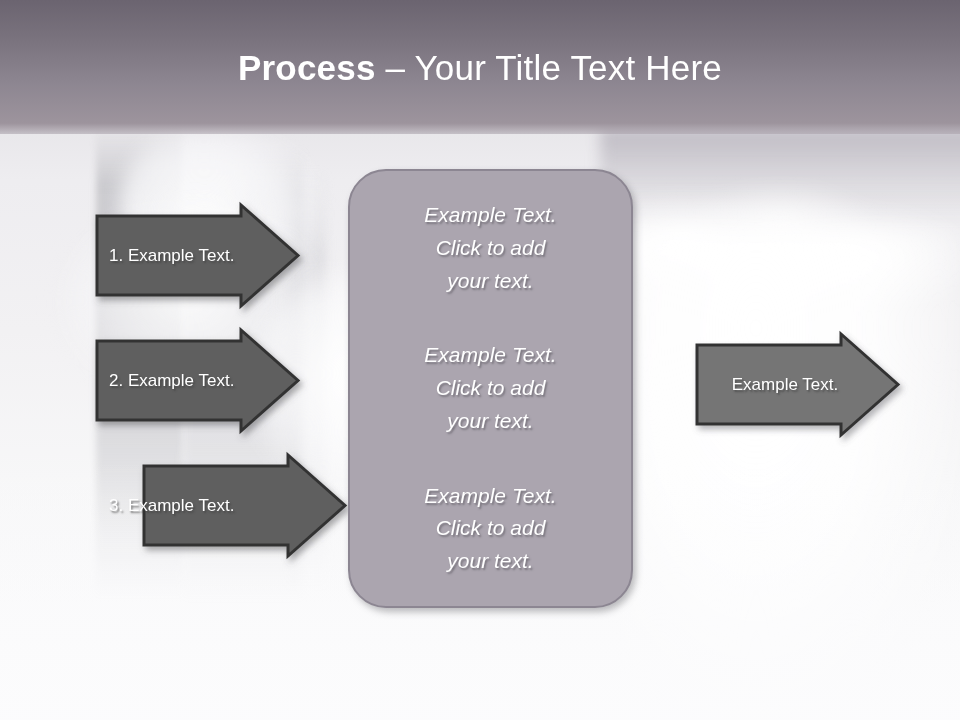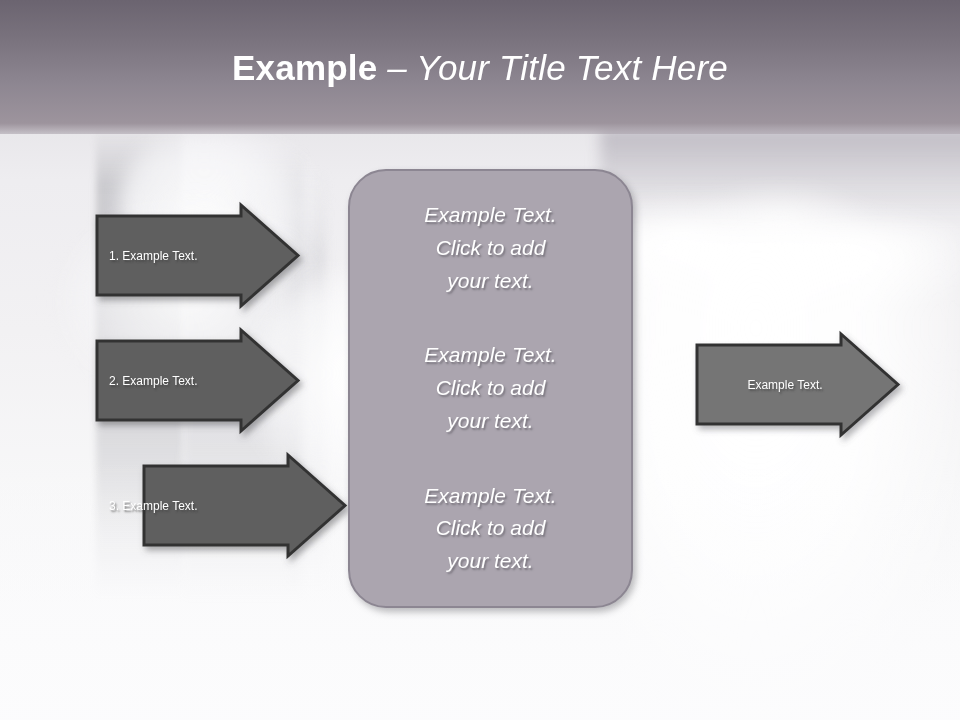--- a/index.html
+++ b/index.html
@@ -127,32 +127,32 @@
     position: absolute;
     left: 0; top: 48px;
     width: 960px;
     text-align: center;
     color: #ffffff;
     font-size: 35px;
     letter-spacing: .2px;
     white-space: nowrap;
   }
   .title-text .bold { font-weight: bold; }
-  .title-text .light { font-weight: normal; font-style: italic; }
+  .title-text .light { font-weight: normal; }
 
   
   .arrow {
     position: absolute;
     box-sizing: border-box;
   }
   .arrow svg { display: block; overflow: visible; }
   .arrow .label {
     position: absolute;
     color: #ffffff;
-    font-size: 12px;
+    font-size: 17px;
     white-space: nowrap;
     text-shadow: 1.5px 1.5px 2px rgba(60,60,60,.65);
     pointer-events: none;
   }
 
   .arrow-left { width: 205px; height: 105px; }
   .arrow-left .label {
     left: 14px;
     top: 50%;
     transform: translateY(-50%);
@@ -209,21 +209,21 @@
   <div class="plume-1"></div>
   <div class="plume-2"></div>
   <div class="plume-3"></div>
   <div class="cloud-dark"></div>
   <div class="cloud-band"></div>
   <div class="bright-right"></div>
   <div class="bottom-wash"></div>
 
   <div class="title-band">
     <div class="title-text">
-      <span class="bold">Example</span><span class="light"> – Your Title Text Here</span>
+      <span class="bold">Process</span><span class="light"> – Your Title Text Here</span>
     </div>
   </div>
 
   <div class="arrow arrow-left arrow-a1">
     <svg width="205" height="105" viewBox="0 0 205 105">
       <defs>
         <filter id="sh1" x="-20%" y="-20%" width="150%" height="150%">
           <feDropShadow dx="3" dy="4" stdDeviation="3" flood-color="#55555a" flood-opacity="0.5"></feDropShadow>
         </filter>
       </defs>

